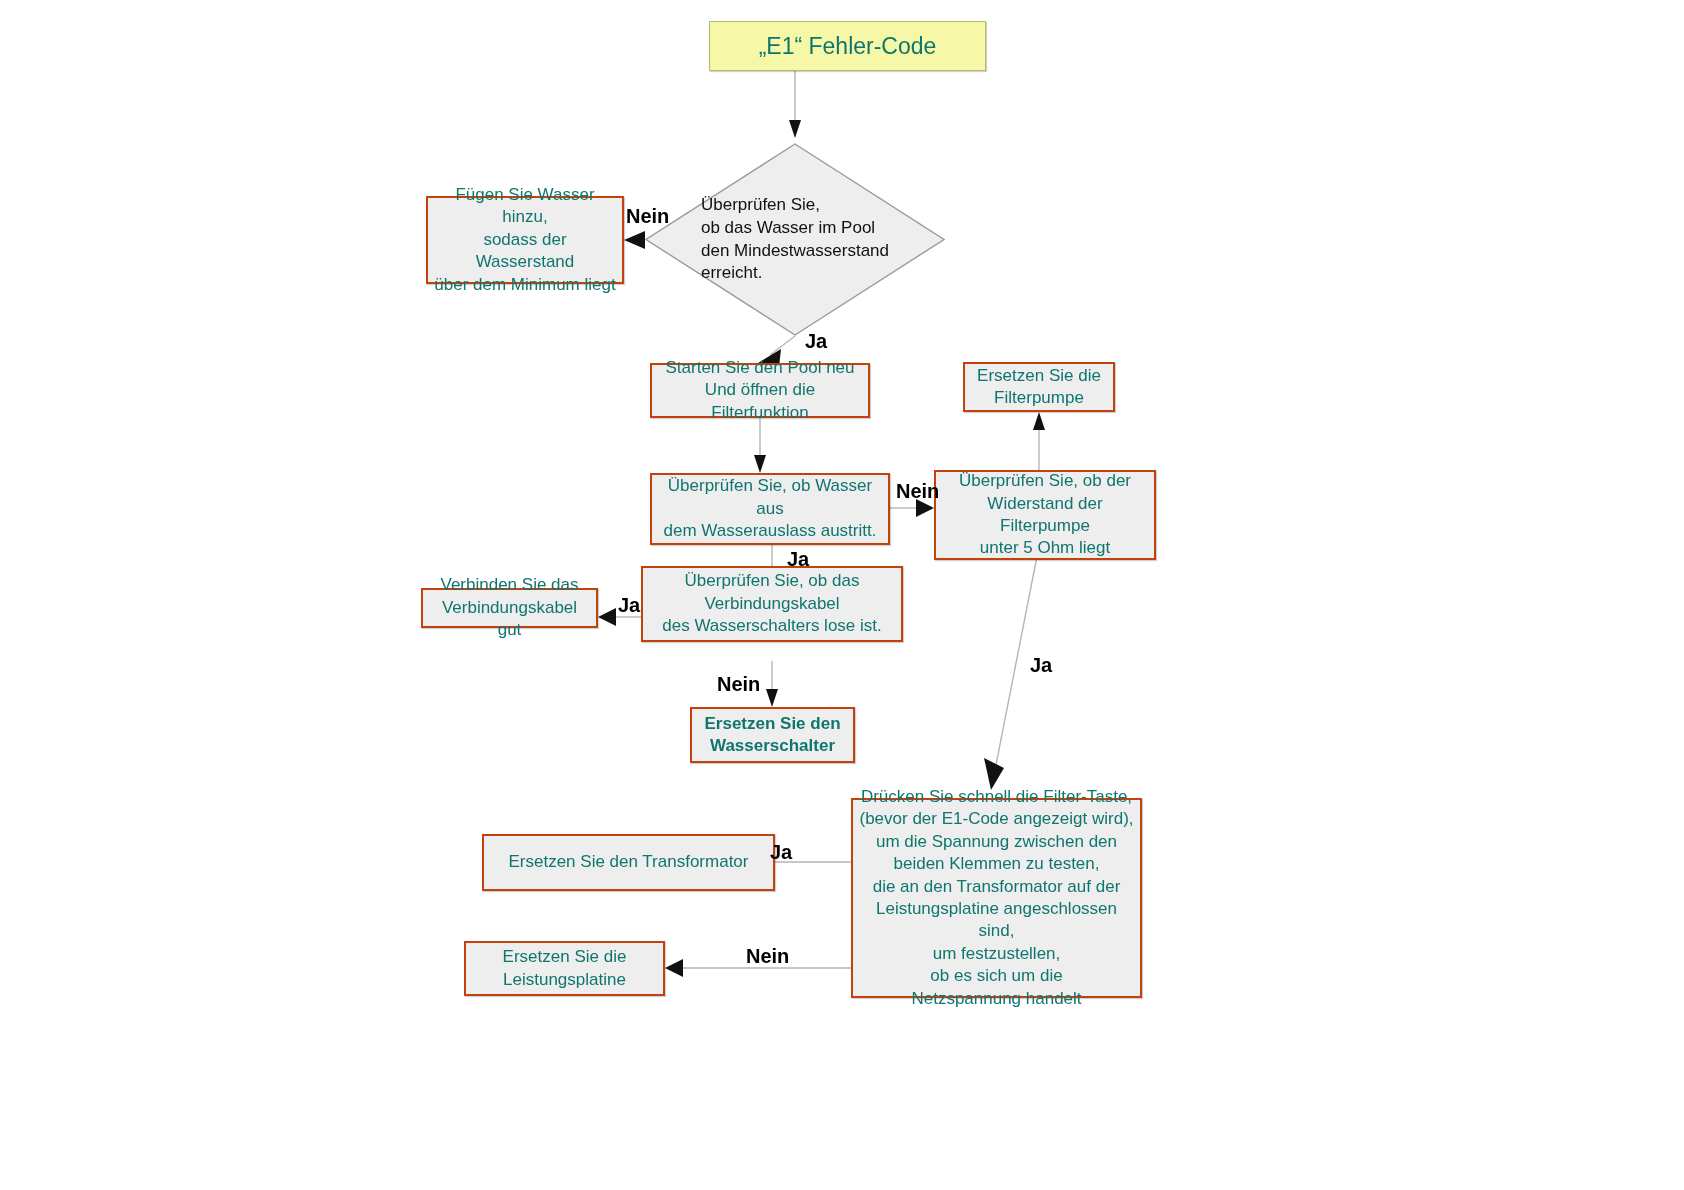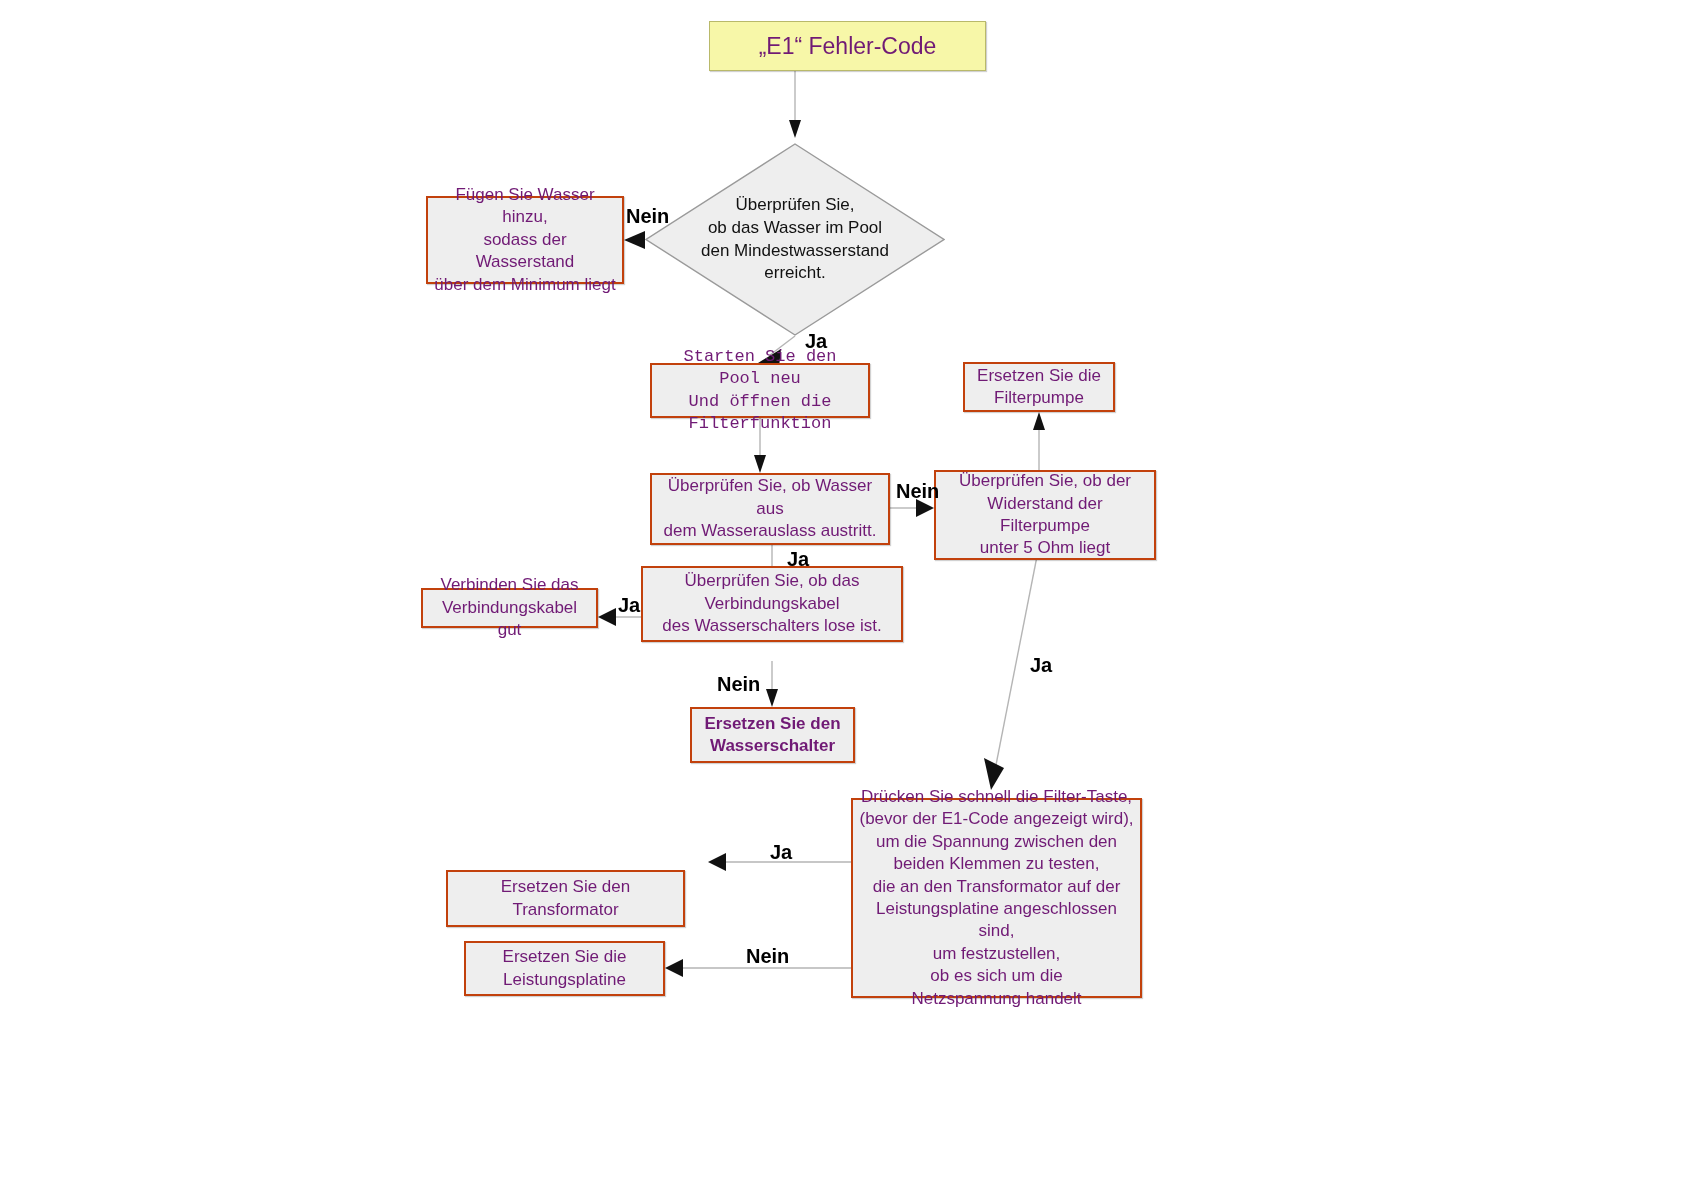--- a/index.html
+++ b/index.html
@@ -28,21 +28,21 @@
   }
   .node {
     position: absolute;
     box-sizing: border-box;
     display: flex;
     align-items: center;
     justify-content: center;
     text-align: center;
     font-size: 17px;
     line-height: 1.32;
-    color: #701a75;
+    color: #0f766e;
     white-space: pre-line;
     padding: 4px 6px;
   }
   .box {
     background: #eeeeee;
     border: 2px solid #c2410c;
     box-shadow: 1px 1px 1px rgba(0,0,0,0.18);
   }
   .start-box {
     background: #f7f7a8;
@@ -62,21 +62,20 @@
   }
   .diamond-label {
     position: absolute;
     left: 0;
     top: 0;
     width: 100%;
     height: 100%;
     display: flex;
     align-items: center;
     justify-content: center;
-    text-align: center;
     font-size: 17px;
     line-height: 1.34;
     color: #111111;
     white-space: pre-line;
   }
   .edge-label {
     position: absolute;
     font-size: 20px;
     font-weight: bold;
     color: #000000;
@@ -164,21 +163,21 @@
 den Mindestwasserstand
 erreicht.</div>
   </div>
 
   <div class="node box" style="left:426px; top:196px; width:198px; height:88px;">
     <span>Fügen Sie Wasser hinzu,
 sodass der Wasserstand
 über dem Minimum liegt</span>
   </div>
 
-  <div class="node box" style="left:650px; top:363px; width:220px; height:55px;font-family:Liberation Mono, monospace;">
+  <div class="node box" style="left:650px; top:363px; width:220px; height:55px;">
     <span>Starten Sie den Pool neu
 Und öffnen die Filterfunktion</span>
   </div>
 
   <div class="node box" style="left:650px; top:473px; width:240px; height:72px;">
     <span>Überprüfen Sie, ob Wasser aus
 dem Wasserauslass austritt.</span>
   </div>
 
   <div class="node box" style="left:934px; top:470px; width:222px; height:90px;">
@@ -213,21 +212,21 @@
 (bevor der E1-Code angezeigt wird),
 um die Spannung zwischen den
 beiden Klemmen zu testen,
 die an den Transformator auf der
 Leistungsplatine angeschlossen sind,
 um festzustellen,
 ob es sich um die
 Netzspannung handelt</span>
   </div>
 
-  <div class="node box" style="left:446px; top:834px; width:239px; height:57px;margin-top:36px;">
+  <div class="node box" style="left:482px; top:834px; width:293px; height:57px;">
     <span>Ersetzen Sie den Transformator</span>
   </div>
 
   <div class="node box" style="left:464px; top:941px; width:201px; height:55px;">
     <span>Ersetzen Sie die
 Leistungsplatine</span>
   </div>
 
   <span class="edge-label" style="left:626px; top:205px;">Nein</span>
   <span class="edge-label" style="left:805px; top:330px;">Ja</span>

